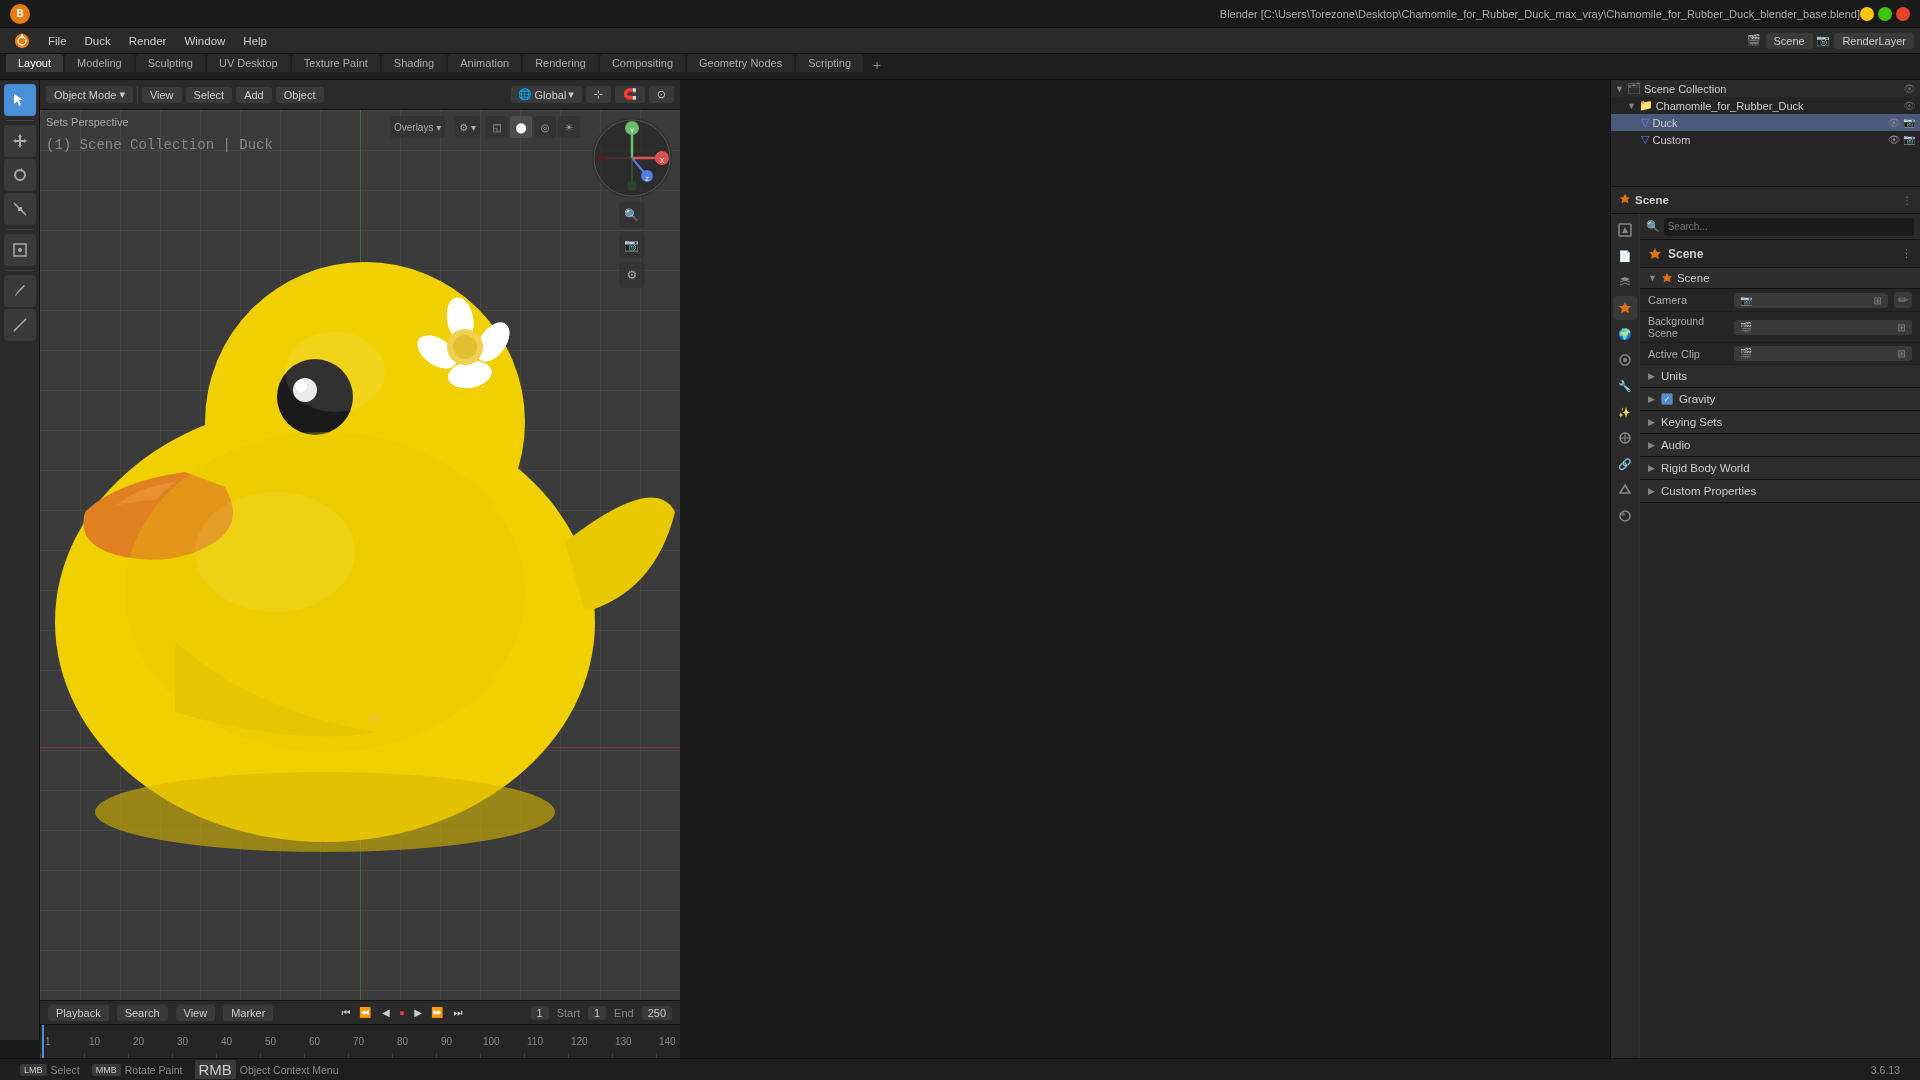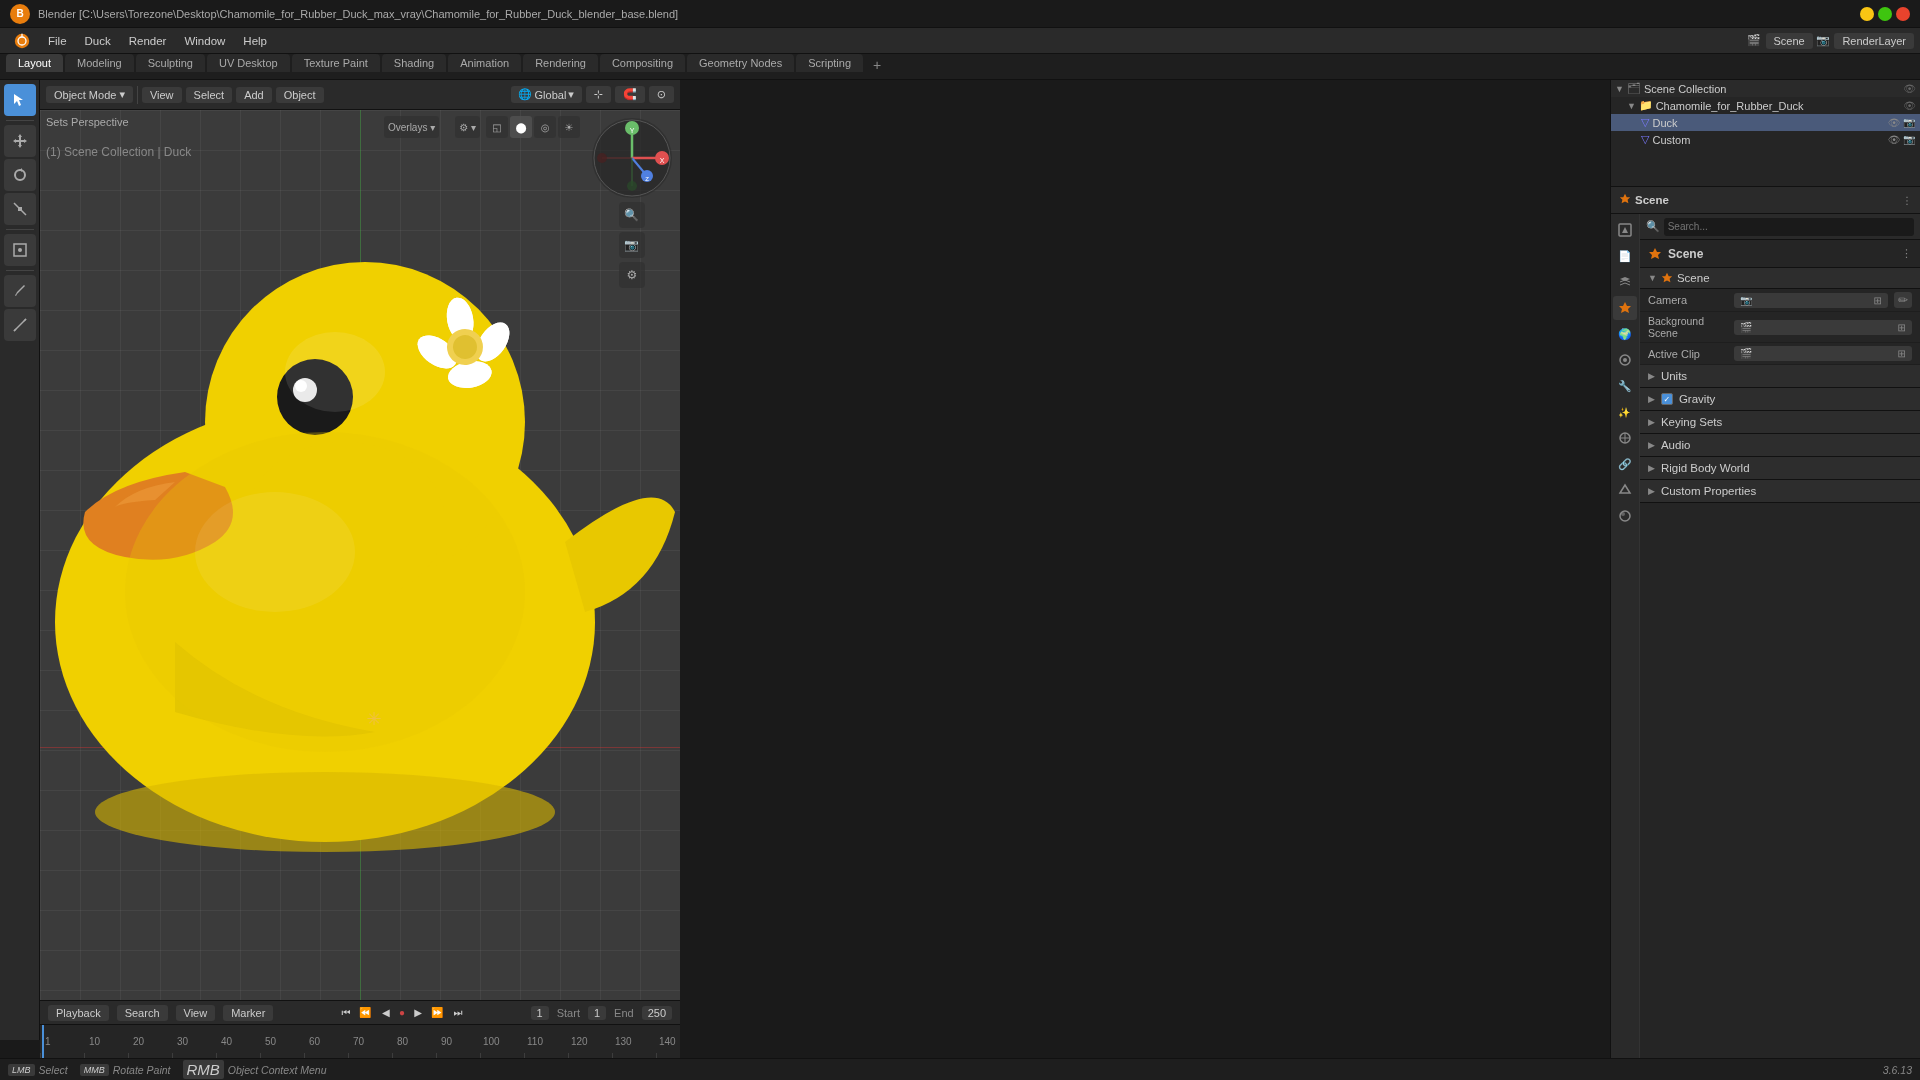--- a/index.html
+++ b/index.html
@@ -31,20 +31,21 @@
       background: #e87d0d;
       border-radius: 50%;
       margin-right: 8px;
       display: flex; align-items: center; justify-content: center;
       font-size: 10px; color: white; font-weight: bold;
     }
     #title-bar .title-text {
       font-size: 11px;
       color: #aaa;
       flex: 1;
+      text-align: right;
     }
     #title-bar .win-controls {
       display: flex; gap: 4px;
     }
     #title-bar .win-btn {
       width: 14px; height: 14px;
       border-radius: 50%;
       cursor: pointer;
     }
     #title-bar .win-btn.minimize { background: #f9c513; }
@@ -504,21 +505,21 @@
         <ellipse cx="300" cy="360" rx="80" ry="60" fill="white" opacity="0.08"></ellipse>
 
         <ellipse cx="360" cy="180" rx="50" ry="40" fill="white" opacity="0.1"></ellipse>
       </svg>
     </div>
 
     <div id="cursor-3d" style="position:absolute;bottom:32%;left:51%;color:#f0c040;font-size:18px;">✳</div>
 
     <div id="vp-info-tl" style="position:absolute;top:6px;left:6px;color:#aaa;font-size:11px;">
       <div>Sets Perspective</div>
-      <div style="color:#888;font-size:12px;margin-top:17px;">(1) Scene Collection | Duck</div>
+      <div style="color:#888;font-size:14px;margin-top:9px;font-family:Liberation Mono, monospace;">(1) Scene Collection | Duck</div>
     </div>
 
     <div id="viewport-gizmos" style="position:absolute;top:8px;right:8px;display:flex;flex-direction:column;align-items:center;gap:4px;">
 
       <div style="width:80px;height:80px;background:rgba(40,40,40,0.5);border-radius:50%;display:flex;align-items:center;justify-content:center;position:relative;">
         <svg width="80" height="80" viewBox="0 0 80 80">
           <circle cx="40" cy="40" r="38" fill="rgba(40,40,40,0.5)" stroke="#555" stroke-width="1"></circle>
 
           <line x1="40" y1="40" x2="40" y2="10" stroke="#6abd6a" stroke-width="2.5"></line>
           <circle cx="40" cy="10" r="7" fill="#6abd6a"></circle>
@@ -544,21 +545,21 @@
       <div style="width:26px;height:26px;background:rgba(50,50,50,0.8);border-radius:4px;display:flex;align-items:center;justify-content:center;cursor:pointer;color:#aaa;font-size:12px;">⚙</div>
     </div>
 
     <div style="position:absolute;top:6px;right:100px;display:flex;align-items:center;gap:2px;">
       <div style="width:22px;height:22px;background:rgba(50,50,50,0.8);border-radius:3px;display:flex;align-items:center;justify-content:center;color:#aaa;font-size:10px;cursor:pointer;">◱</div>
       <div style="width:22px;height:22px;background:rgba(80,80,80,0.9);border-radius:3px;display:flex;align-items:center;justify-content:center;color:#fff;font-size:10px;cursor:pointer;">⬤</div>
       <div style="width:22px;height:22px;background:rgba(50,50,50,0.8);border-radius:3px;display:flex;align-items:center;justify-content:center;color:#aaa;font-size:10px;cursor:pointer;">◎</div>
       <div style="width:22px;height:22px;background:rgba(50,50,50,0.8);border-radius:3px;display:flex;align-items:center;justify-content:center;color:#aaa;font-size:10px;cursor:pointer;">☀</div>
     </div>
 
-    <div style="position:absolute;top:6px;right:200px;display:flex;align-items:center;gap:16px;">
+    <div style="position:absolute;top:6px;right:200px;display:flex;align-items:center;gap:10px;">
       <div style="height:22px;background:rgba(50,50,50,0.8);border-radius:3px;display:flex;align-items:center;gap:2px;padding:0 4px;color:#aaa;font-size:10px;cursor:pointer;">Overlays ▾</div>
       <div style="height:22px;background:rgba(50,50,50,0.8);border-radius:3px;display:flex;align-items:center;gap:2px;padding:0 4px;color:#aaa;font-size:10px;cursor:pointer;">⚙ ▾</div>
     </div>
   </div>
 </div>
 
 <div id="timeline" style="position:absolute;bottom:22px;left:40px;right:1240px;height:58px;background:#252525;border-top:1px solid #111;display:flex;flex-direction:column;">
 
   <div id="timeline-header" style="height:24px;background:#2a2a2a;display:flex;align-items:center;padding:0 8px;gap:8px;border-bottom:1px solid #111;font-size:11px;">
     <div class="header-btn">Playback</div>
@@ -832,21 +833,21 @@
   <span style="color:#e0730e;font-size:11px;">
     <svg width="12" height="12" viewBox="0 0 14 14">
         <path d="M7 1 L9 5 L13 5 L10 8 L11 12 L7 10 L3 12 L4 8 L1 5 L5 5 Z" fill="#e0730e"></path>
       </svg>
   </span>
   <span style="color:#ccc;font-size:11.5px;font-weight:bold;">Scene</span>
   <div style="flex:1"></div>
   <span style="color:#888;cursor:pointer;font-size:10px;">⋮</span>
 </div>
 
-<div id="status-bar" style="position:absolute;bottom:0;left:0;right:0;height:22px;background:#1e1e1e;display:flex;align-items:center;padding:0 8px;font-size:10.5px;color:#888;z-index:95;border-top:1px solid #111;font-style:italic;">
+<div id="status-bar" style="position:absolute;bottom:0;left:0;right:0;height:22px;background:#1e1e1e;display:flex;align-items:center;padding:0 20px;font-size:10.5px;color:#888;z-index:95;border-top:1px solid #111;">
   <div style="display:flex;align-items:center;gap:4px;">
     <span style="background:#3a3a3a;padding:1px 4px;border-radius:2px;color:#ccc;font-size:9px;">LMB</span>
     <span>Select</span>
   </div>
   <div style="display:flex;align-items:center;gap:4px;">
     <span style="background:#3a3a3a;padding:1px 4px;border-radius:2px;color:#ccc;font-size:9px;">MMB</span>
     <span>Rotate Paint</span>
   </div>
   <div style="display:flex;align-items:center;gap:4px;">
     <span style="background:#3a3a3a;padding:1px 4px;border-radius:2px;color:#ccc;font-size:15px;">RMB</span>

